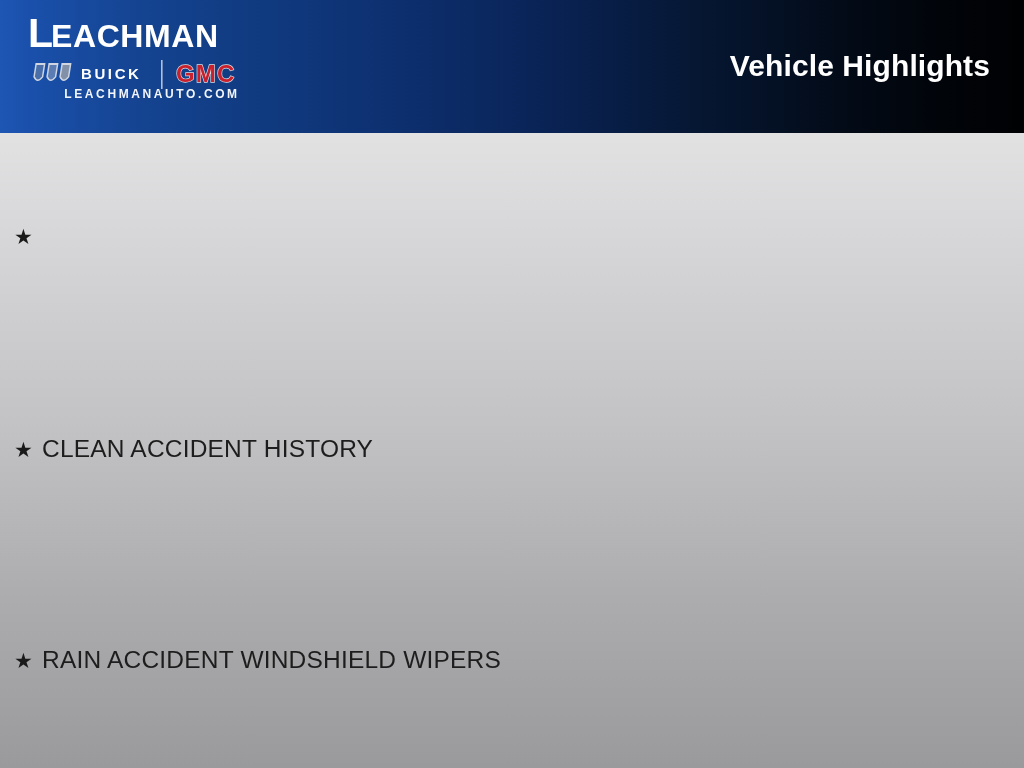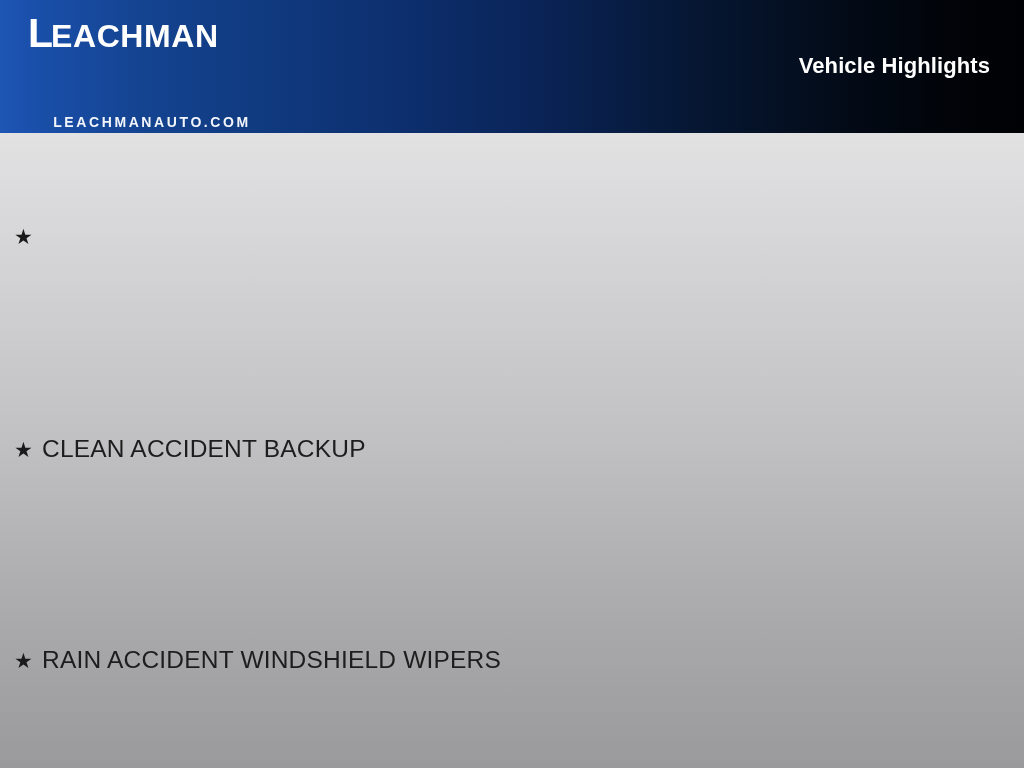--- a/index.html
+++ b/index.html
@@ -67,39 +67,39 @@
     left: 30px;
     top: 60px;
     width: 258px;
     height: 34px;
   }
   #logo-brandrow svg { display: block; }
 
   #logo-url {
     position: absolute;
     left: 28px;
-    top: 116px;
+    top: 88px;
     width: 248px;
     text-align: center;
     color: #f2f5fb;
-    font-size: 14px;
+    font-size: 12px;
     font-weight: bold;
     letter-spacing: 2.6px;
     line-height: 13px;
     white-space: nowrap;
     font-family: "Liberation Sans", sans-serif;
   }
 
   
   #header-title {
     position: absolute;
     right: 34px;
     top: 50px;
     color: #ffffff;
-    font-size: 22px;
+    font-size: 30px;
     font-weight: bold;
     letter-spacing: 0.1px;
     line-height: 32px;
     white-space: nowrap;
     font-family: "Liberation Sans", sans-serif;
     margin-left: 24px;
   }
 
   
   #highlights {
@@ -151,36 +151,57 @@
 
     <div id="logo">
 
       <div id="logo-wordmark">
         <svg width="262" height="44" viewBox="0 0 262 44" aria-hidden="true">
           <text x="0" y="35" font-family="'Liberation Sans', sans-serif" font-size="41" font-weight="bold" fill="#ffffff" letter-spacing="-0.5">L</text>
           <text x="23" y="35" font-family="'Liberation Sans', sans-serif" font-size="32" font-weight="bold" fill="#ffffff" letter-spacing="0.6">EACHMAN</text>
         </svg>
       </div>
 
+      <div id="logo-brandrow">
+        <svg width="258" height="34" viewBox="0 0 258 34" aria-hidden="true">
+
+          <g>
+            <g transform="skewX(-9)">
+              <path d="M6 3 L16 3 L16 17 Q11 25 6 17 Z" fill="#cfd6e2"></path>
+              <path d="M7.5 5 L14.5 5 L14.5 16.5 Q11 22.5 7.5 16.5 Z" fill="#4a6ea8"></path>
+              <path d="M19 3 L29 3 L29 17 Q24 25 19 17 Z" fill="#cfd6e2"></path>
+              <path d="M20.5 5 L27.5 5 L27.5 16.5 Q24 22.5 20.5 16.5 Z" fill="#5c7db4"></path>
+              <path d="M32 3 L42 3 L42 17 Q37 25 32 17 Z" fill="#cfd6e2"></path>
+              <path d="M33.5 5 L40.5 5 L40.5 16.5 Q37 22.5 33.5 16.5 Z" fill="#8391a8"></path>
+            </g>
+          </g>
+
+          <text x="51" y="19" font-family="'Liberation Sans', sans-serif" font-size="15" font-weight="bold" letter-spacing="2.6" fill="#ffffff">BUICK</text>
+
+          <rect x="131" y="-1" width="1.6" height="30" fill="#b9c6dc" opacity="0.95"></rect>
+
+          <text x="146" y="22" font-family="'Liberation Sans', sans-serif" font-size="24" font-weight="bold" letter-spacing="1.2" fill="#c8202c" stroke="#d9dde3" stroke-width="1.3" paint-order="stroke fill">GMC</text>
+        </svg>
+      </div>
 
       <div id="logo-url">LEACHMANAUTO.COM</div>
     </div>
 
     <div id="header-title">Vehicle Highlights</div>
   </div>
 
   <ul id="highlights">
 
     <li class="highlight-row row-0">
       <span class="bullet-star">★</span>
     </li>
 
     <li class="highlight-row row-1">
       <span class="bullet-star">★</span>
-      <span class="highlight-label">CLEAN ACCIDENT BACKUP</span>
+      <span class="highlight-label">CLEAN ACCIDENT HISTORY</span>
     </li>
 
     <li class="highlight-row row-2">
       <span class="bullet-star">★</span>
       <span class="highlight-label">RAIN ACCIDENT WINDSHIELD WIPERS</span>
     </li>
 
   </ul>
 
 </div>

